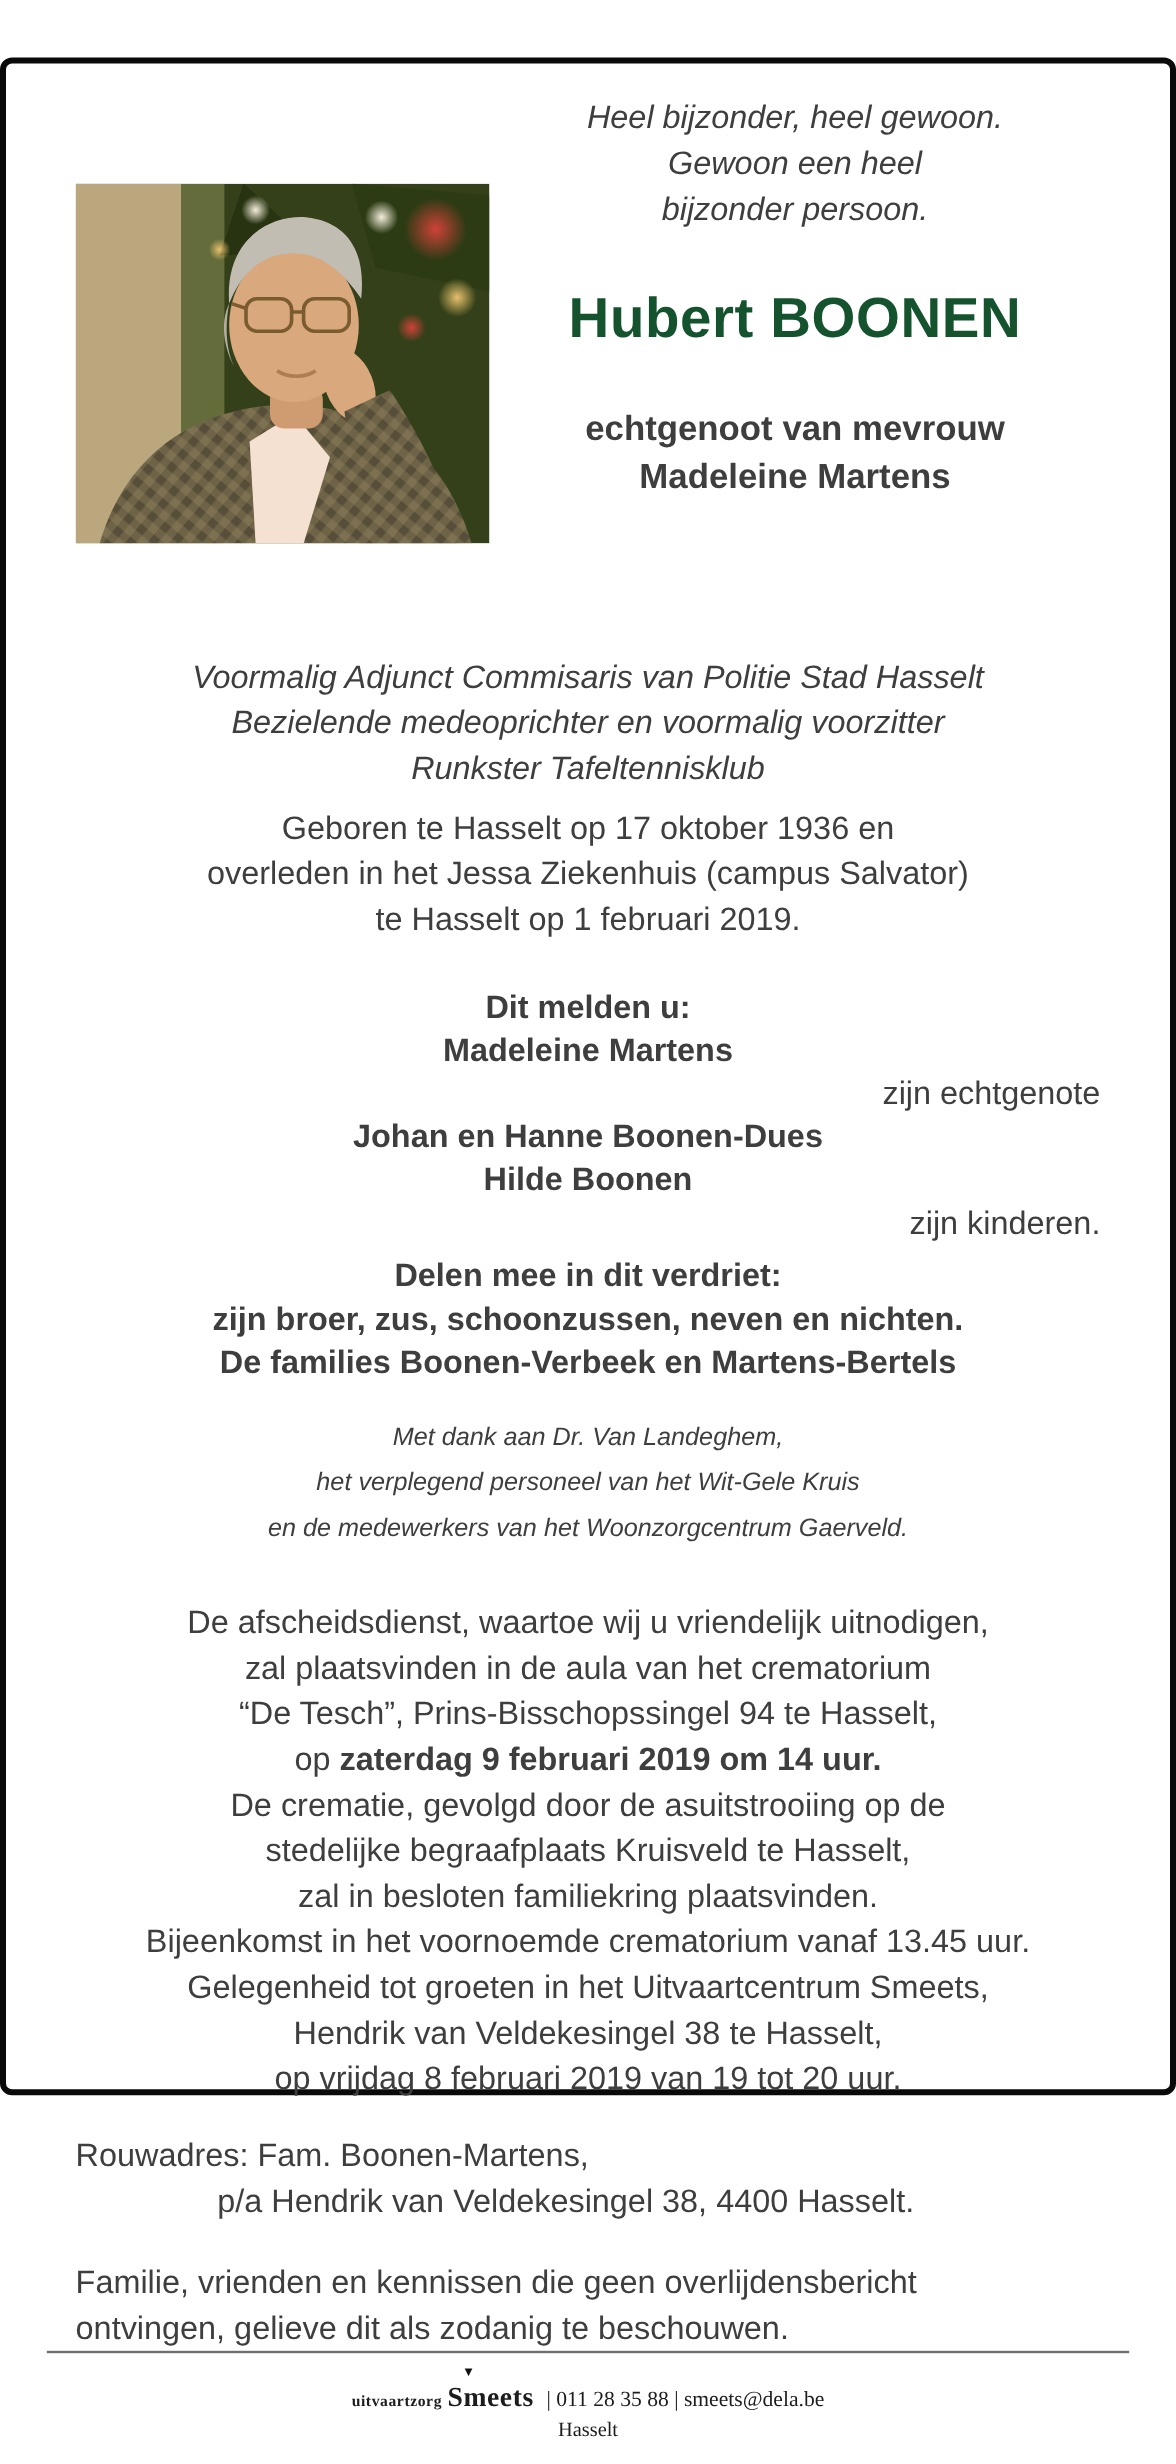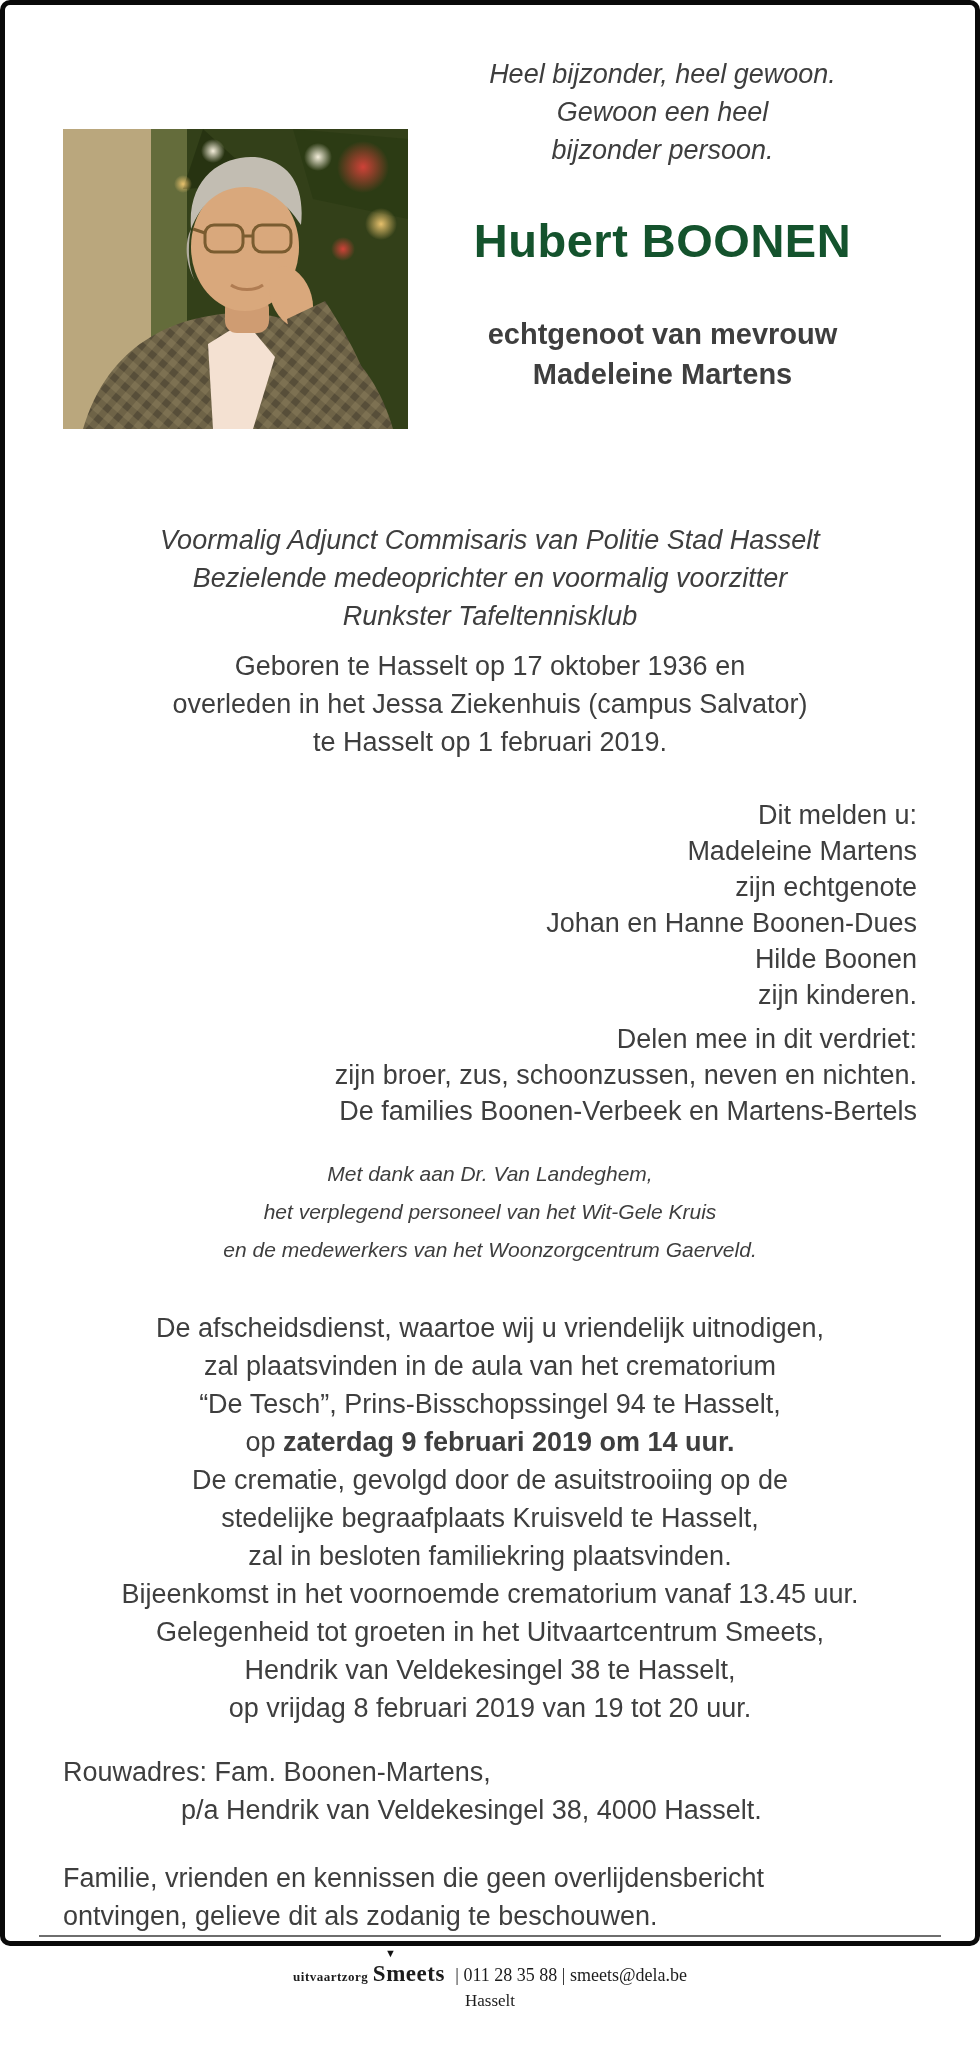--- a/index.html
+++ b/index.html
@@ -3,26 +3,26 @@
 <meta charset="utf-8">
 <style>
   html, body { margin: 0; padding: 0; background: #ffffff; }
   body {
     width: 980px; height: 2053px;
     font-family: "Liberation Sans", "DejaVu Sans", sans-serif;
     color: #3e3e3e;
   }
   .page {
     box-sizing: border-box;
-    width: 980px; height: 1946px;
+    width: 980px; height: 1698px;
     border: 5px solid #0a0a0a;
     border-radius: 10px;
     background: #ffffff;
-    padding: 40px 58px 16px 58px;
-    display: flex; flex-direction: column;
+    padding: 16px 58px 16px 58px;
+    display: flex; flex-direction: column; margin-top: 48px;
   }
 
   
   .header { display: flex; align-items: flex-start; }
   .photo { flex: 0 0 345px; width: 345px; height: 300px; margin-top: 84px; overflow: hidden; }
   .photo svg { display: block; }
   .header-right { flex: 1; text-align: center; padding-top: 10px; }
   .quote { font-style: italic; font-size: 27px; line-height: 38px; white-space: pre-line; }
   .salutation { margin-top: 54px; font-size: 29px; }
   .name { margin-top: 44px; font-size: 47px; font-weight: 700; letter-spacing: 0.5px; color: #14532d; }
@@ -31,21 +31,21 @@
   
   .career { margin-top: 92px; text-align: center; font-style: italic; font-size: 27px; line-height: 38px; white-space: pre-line; }
   .born   { margin-top: 12px; text-align: center; font-size: 27px; line-height: 38px; white-space: pre-line; }
   .thanks { margin-top: 26px; text-align: center; font-style: italic; font-size: 21px; line-height: 38px; white-space: pre-line; }
   .service{ margin-top: 40px; text-align: center; font-size: 27px; line-height: 38px; }
   .service .lines { white-space: pre-line; }
   .bold { font-weight: 700; }
 
   
   .family { margin-top: 36px; font-size: 27px; line-height: 36px; }
-  .family .left  { text-align: right; }
+  .family .left  { text-align: center; font-weight: bold; }
   .family .right { text-align: right; }
   .family .lines { white-space: pre-line; }
   .family .grief-intro { margin-top: 8px; }
 
   
   .rouwadres { margin-top: 26px; font-size: 27px; line-height: 38px; }
   .rouwadres .line2 { padding-left: 118px; }
   .final { margin-top: 30px; font-size: 27px; line-height: 38px; white-space: pre-line; }
 
   
@@ -170,21 +170,21 @@
 stedelijke begraafplaats Kruisveld te Hasselt,
 zal in besloten familiekring plaatsvinden.
 Bijeenkomst in het voornoemde crematorium vanaf 13.45 uur.
 Gelegenheid tot groeten in het Uitvaartcentrum Smeets,
 Hendrik van Veldekesingel 38 te Hasselt,
 op vrijdag 8 februari 2019 van 19 tot 20 uur.</div>
   </div>
 
   <div class="rouwadres">
     <div>Rouwadres: Fam. Boonen-Martens,</div>
-    <div class="line2">p/a Hendrik van Veldekesingel 38, 4000 Hasselt.</div>
+    <div class="line2">p/a Hendrik van Veldekesingel 38, 4400 Hasselt.</div>
   </div>
 
   <div class="final">Familie, vrienden en kennissen die geen overlijdensbericht
 ontvingen, gelieve dit als zodanig te beschouwen.</div>
 
   <div class="footer-wrap">
     <hr class="rule">
     <div class="footer">
       <div class="footer-line">
         <span class="brand">

